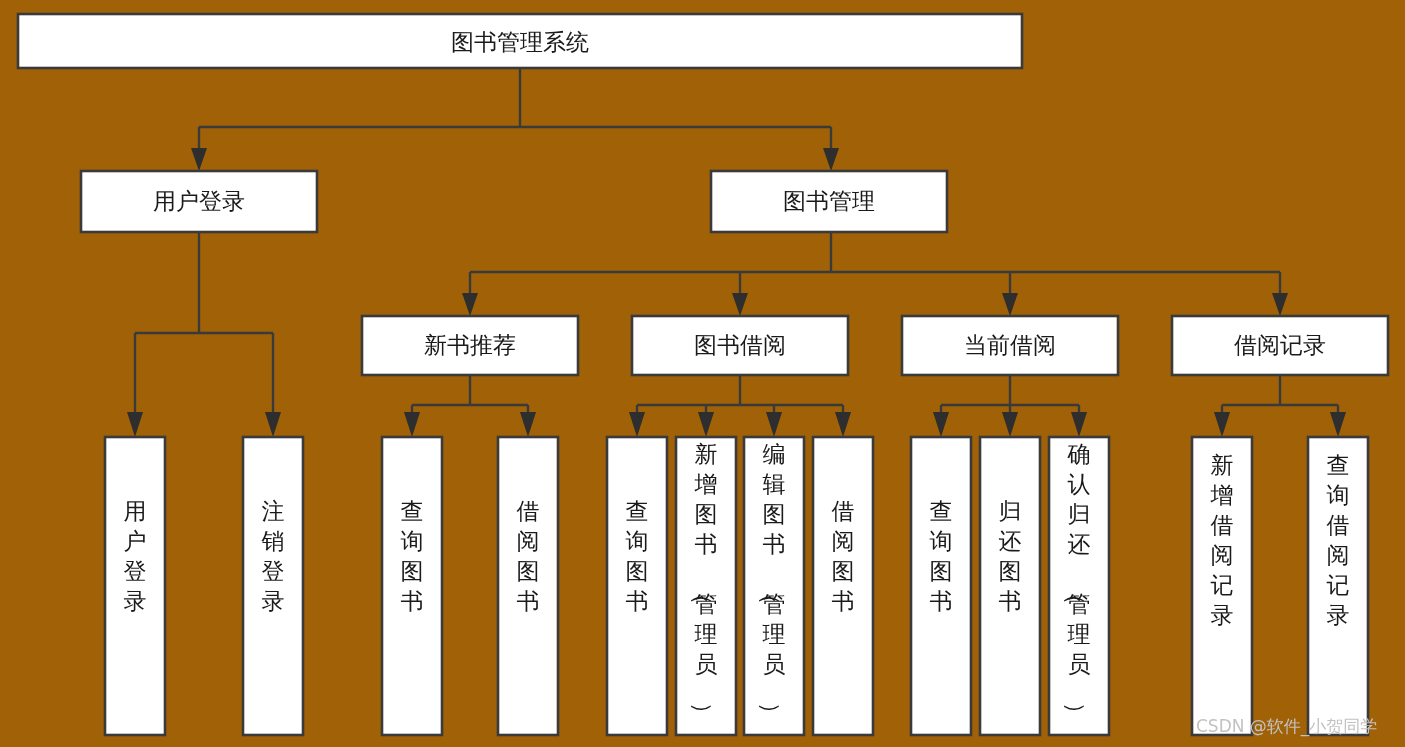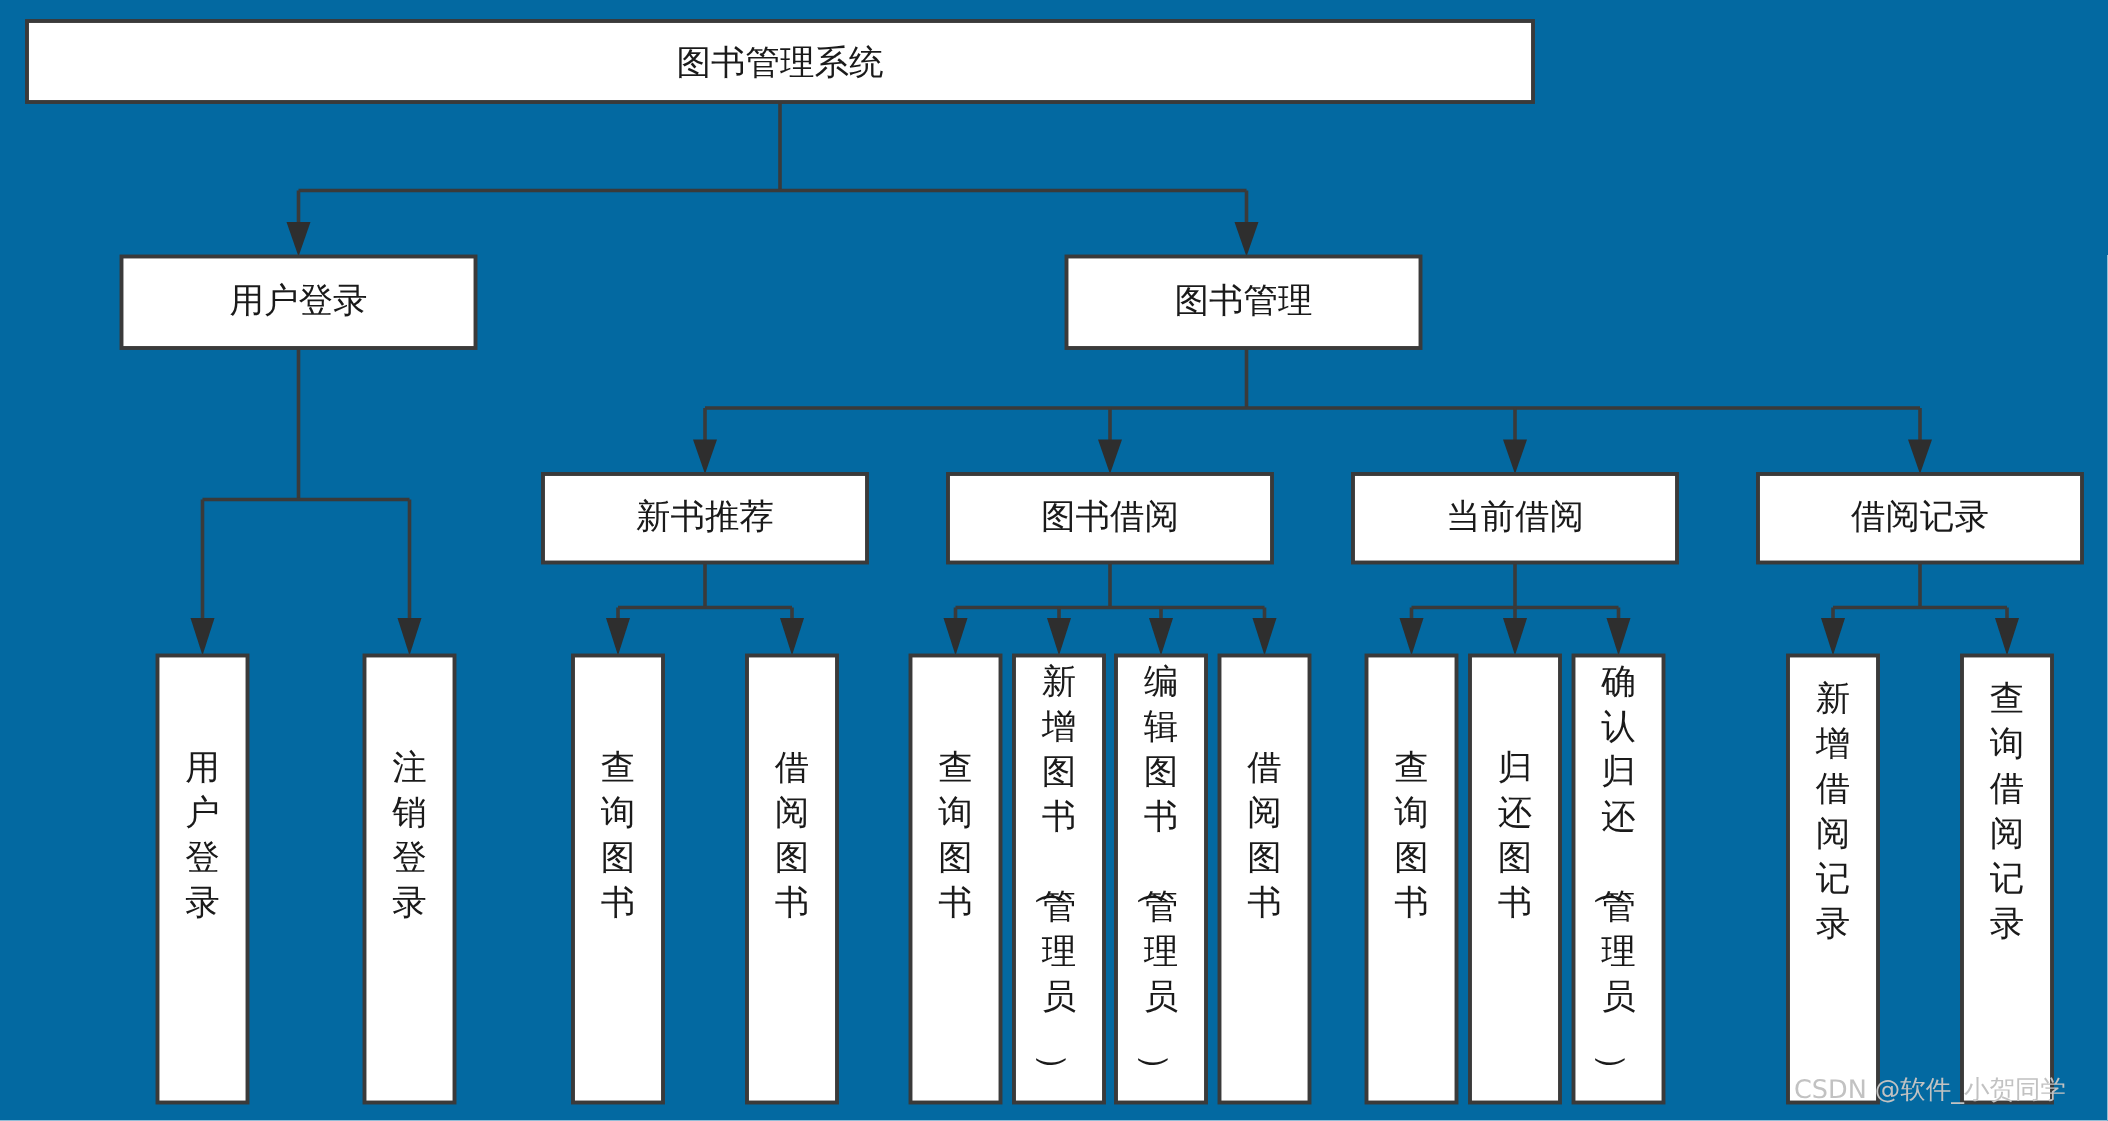--- a/index.html
+++ b/index.html
@@ -8,21 +8,21 @@
     padding: 0;
     background: #ffffff;
   }
   body {
     font-family: "DejaVu Sans", "Liberation Sans", sans-serif;
   }
   #diagram-root {
     position: relative;
     width: 1405px;
     height: 747px;
-    background: #0369a1;
+    background: #a16207;
     overflow: hidden;
   }
   svg#flow-svg {
     position: absolute;
     left: 0;
     top: 0;
     width: 1405px;
     height: 747px;
     display: block;
   }

